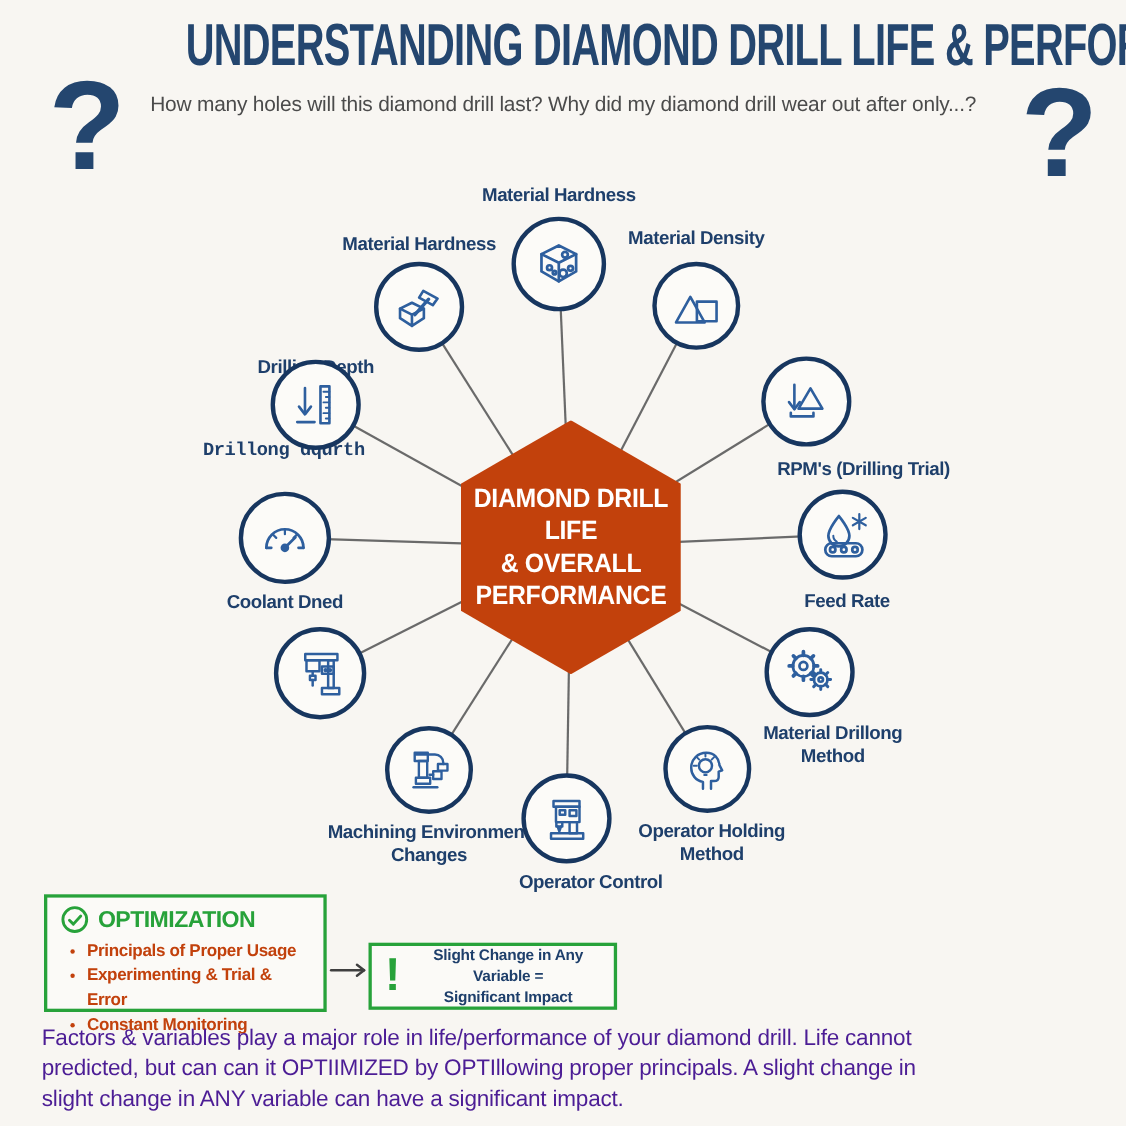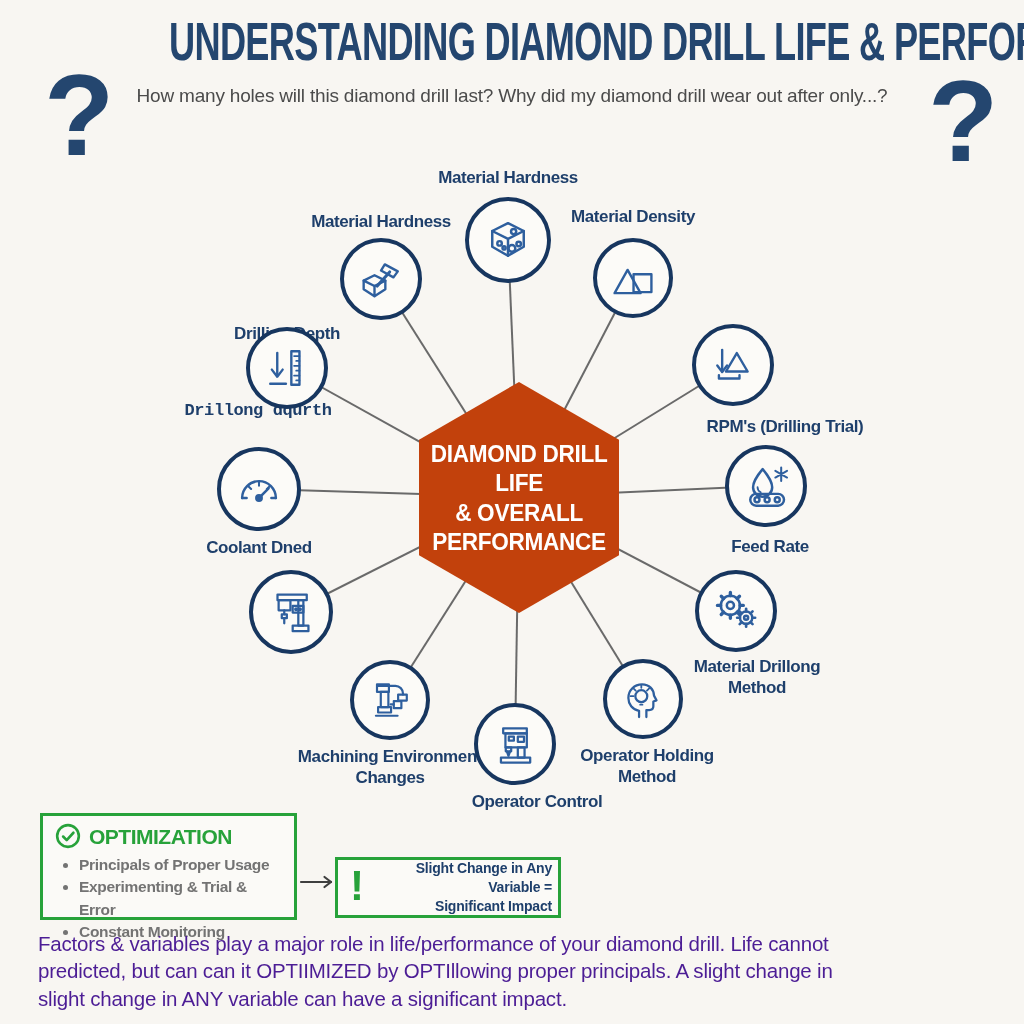--- a/index.html
+++ b/index.html
@@ -85,36 +85,36 @@
   .opt-box {
     position:absolute; left:40px; top:813px; width:257px; height:107px;
     border:3px solid #27a23a; box-sizing:border-box; background:#fbfaf7;
     padding:7px 8px 4px 12px;
   }
   .opt-header { display:flex; align-items:flex-end; gap:8px; }
   .opt-title {
     color:#27a23a; font-weight:700; font-size:21px; letter-spacing:-0.5px;
   }
   .opt-bullets {
-    margin:5px 0 0 24px; padding:0; color:#737373; font-size:15.5px;
+    margin:5px 0 0 24px; padding:0; color:#c2410c; font-size:15.5px;
     font-weight:700; line-height:1.45; letter-spacing:-0.3px;
   }
   .flow-arrow { position:absolute; left:299px; top:873px; }
   .impact-box {
     position:absolute; left:335px; top:857px; width:226px; height:61px;
     border:3px solid #27a23a; box-sizing:border-box; background:#fbfaf7;
     display:flex; align-items:center; gap:8px; padding:2px 6px 2px 12px;
   }
   .impact-excl {
     color:#27a23a; font-size:42px; font-weight:700; line-height:0.85;
     transform:translateY(-2px);
   }
   .impact-text {
     flex:1; color:#1e3f6b; font-weight:700; font-size:14px; line-height:1.35;
-    text-align:right; white-space:pre-line; letter-spacing:-0.2px;
+    text-align:center; white-space:pre-line; letter-spacing:-0.2px;
   }
   .footer {
     position:absolute; left:38px; top:930px; width:930px;
     font-size:20.5px; color:#4c1d95; line-height:1.33; letter-spacing:-0.2px;
     white-space:pre-line;
   }
 </style>
 </head>
 <body>
 

